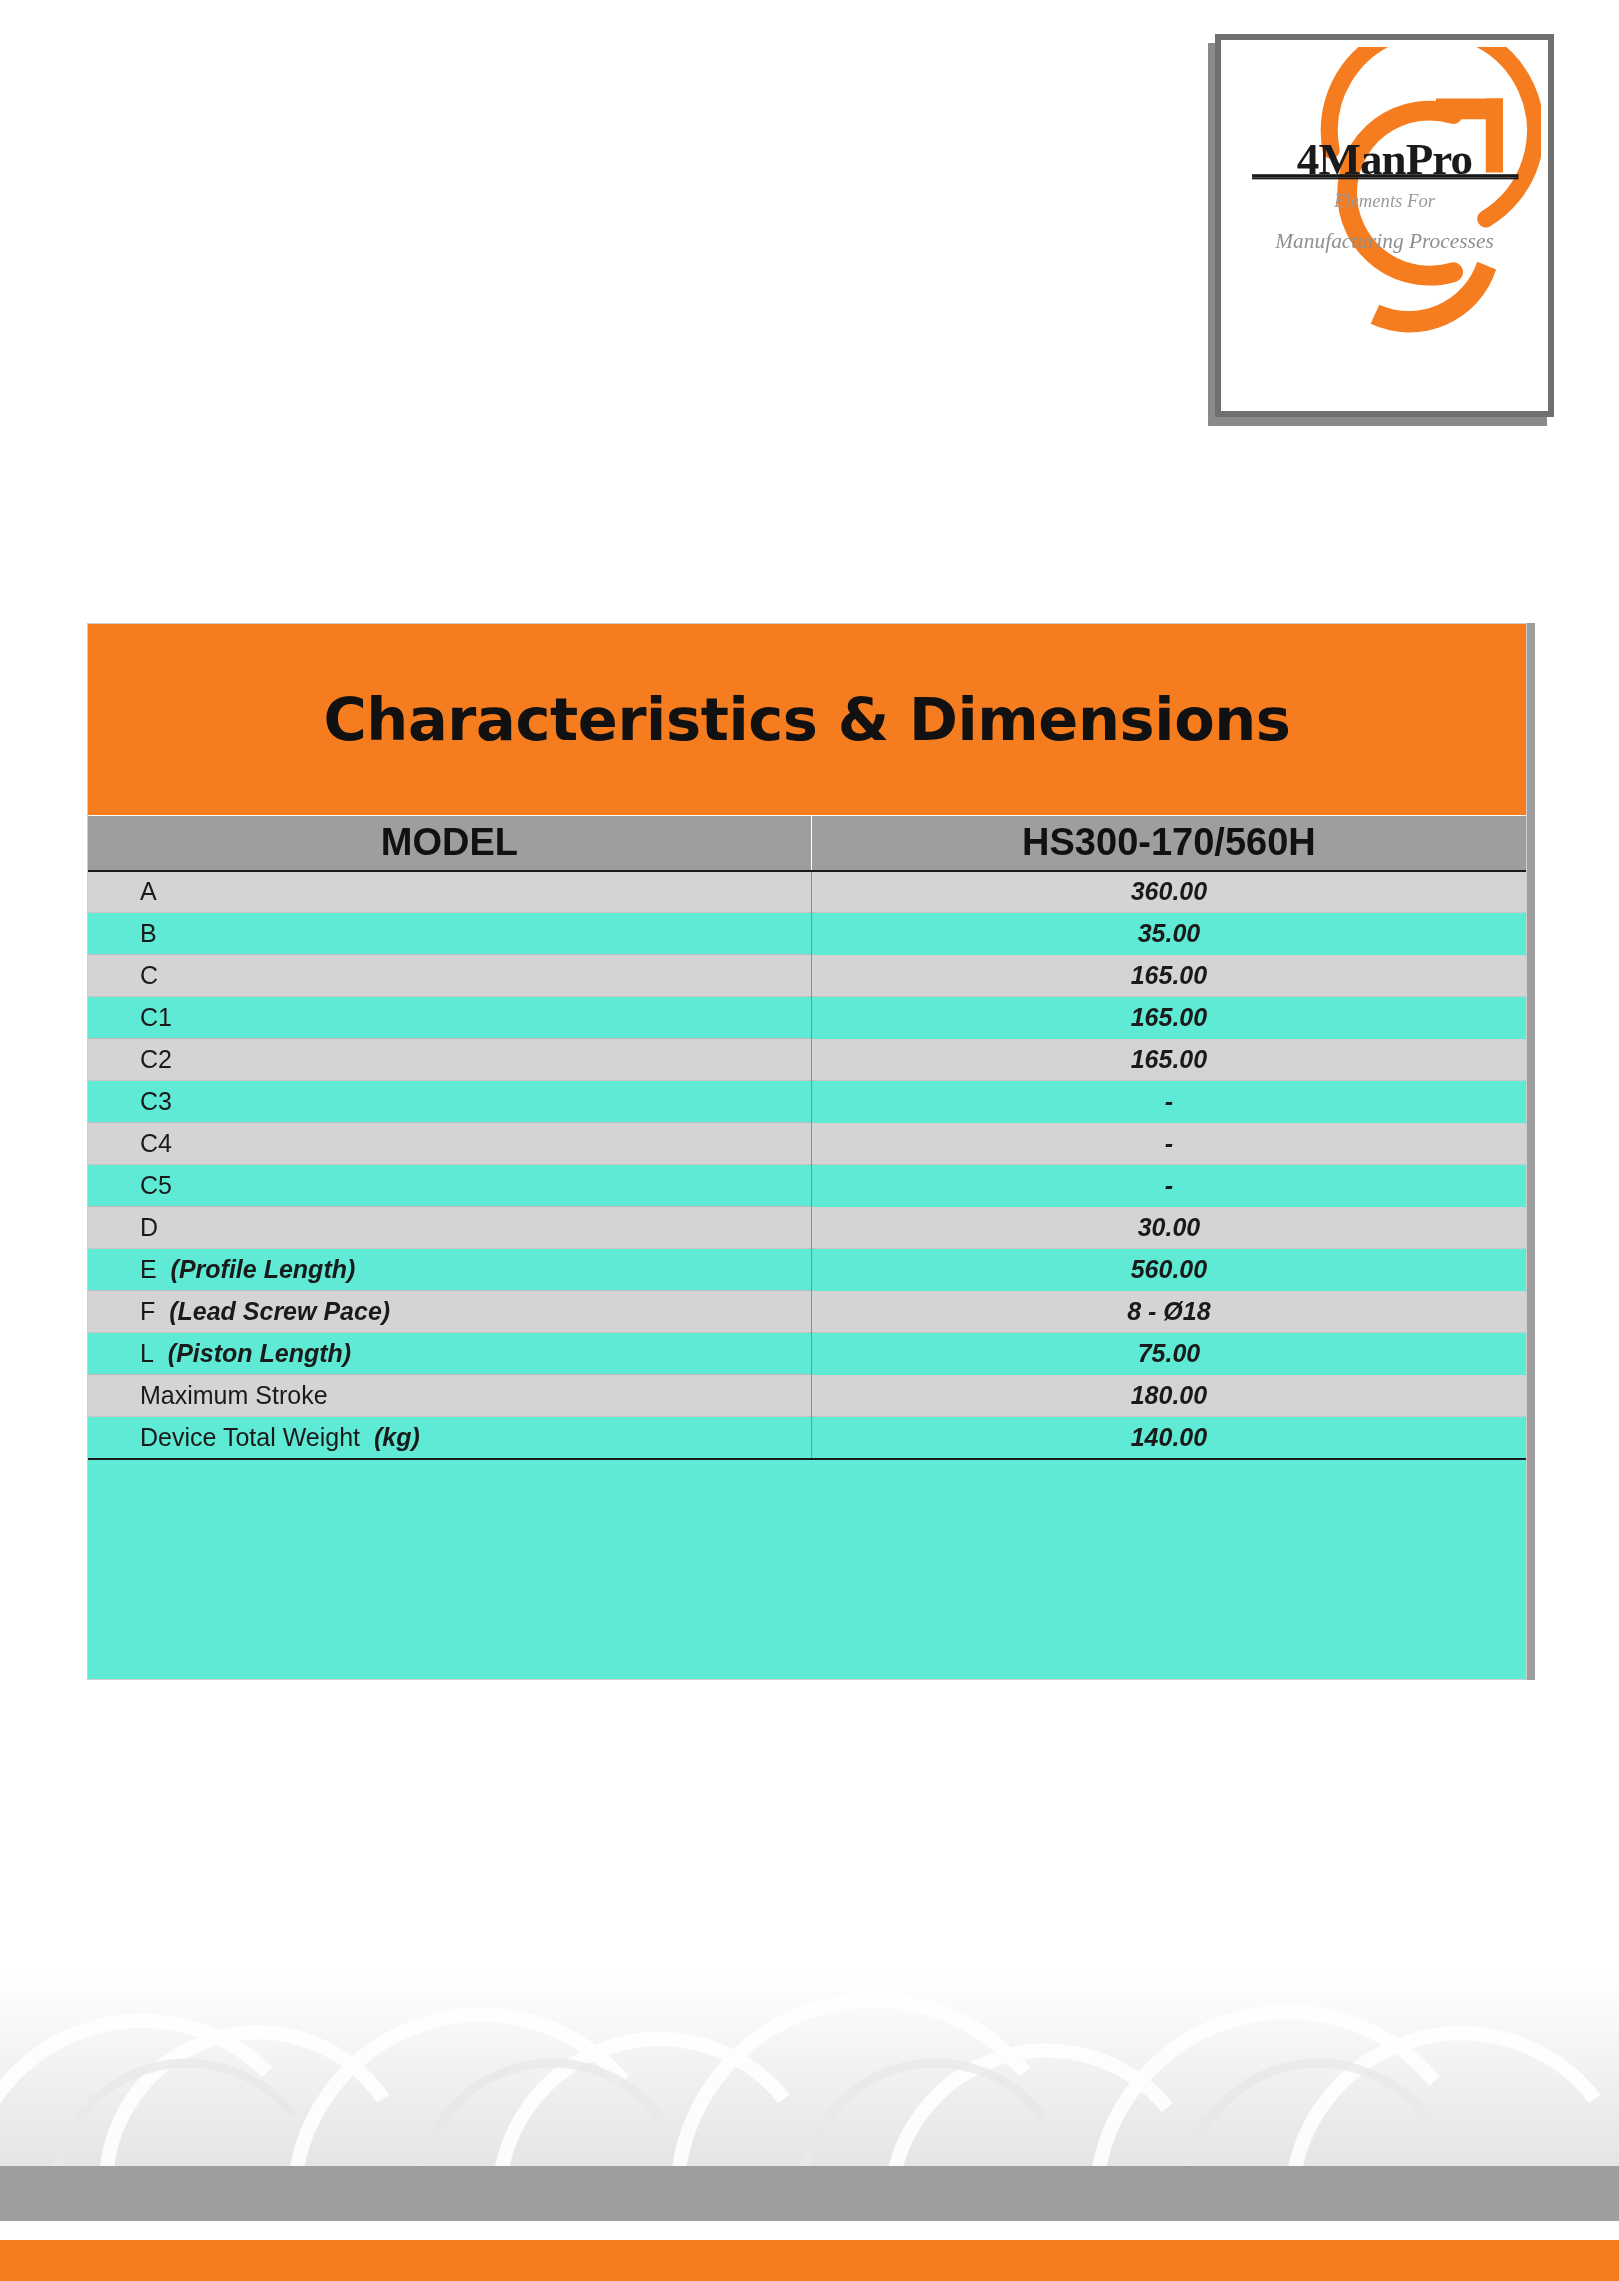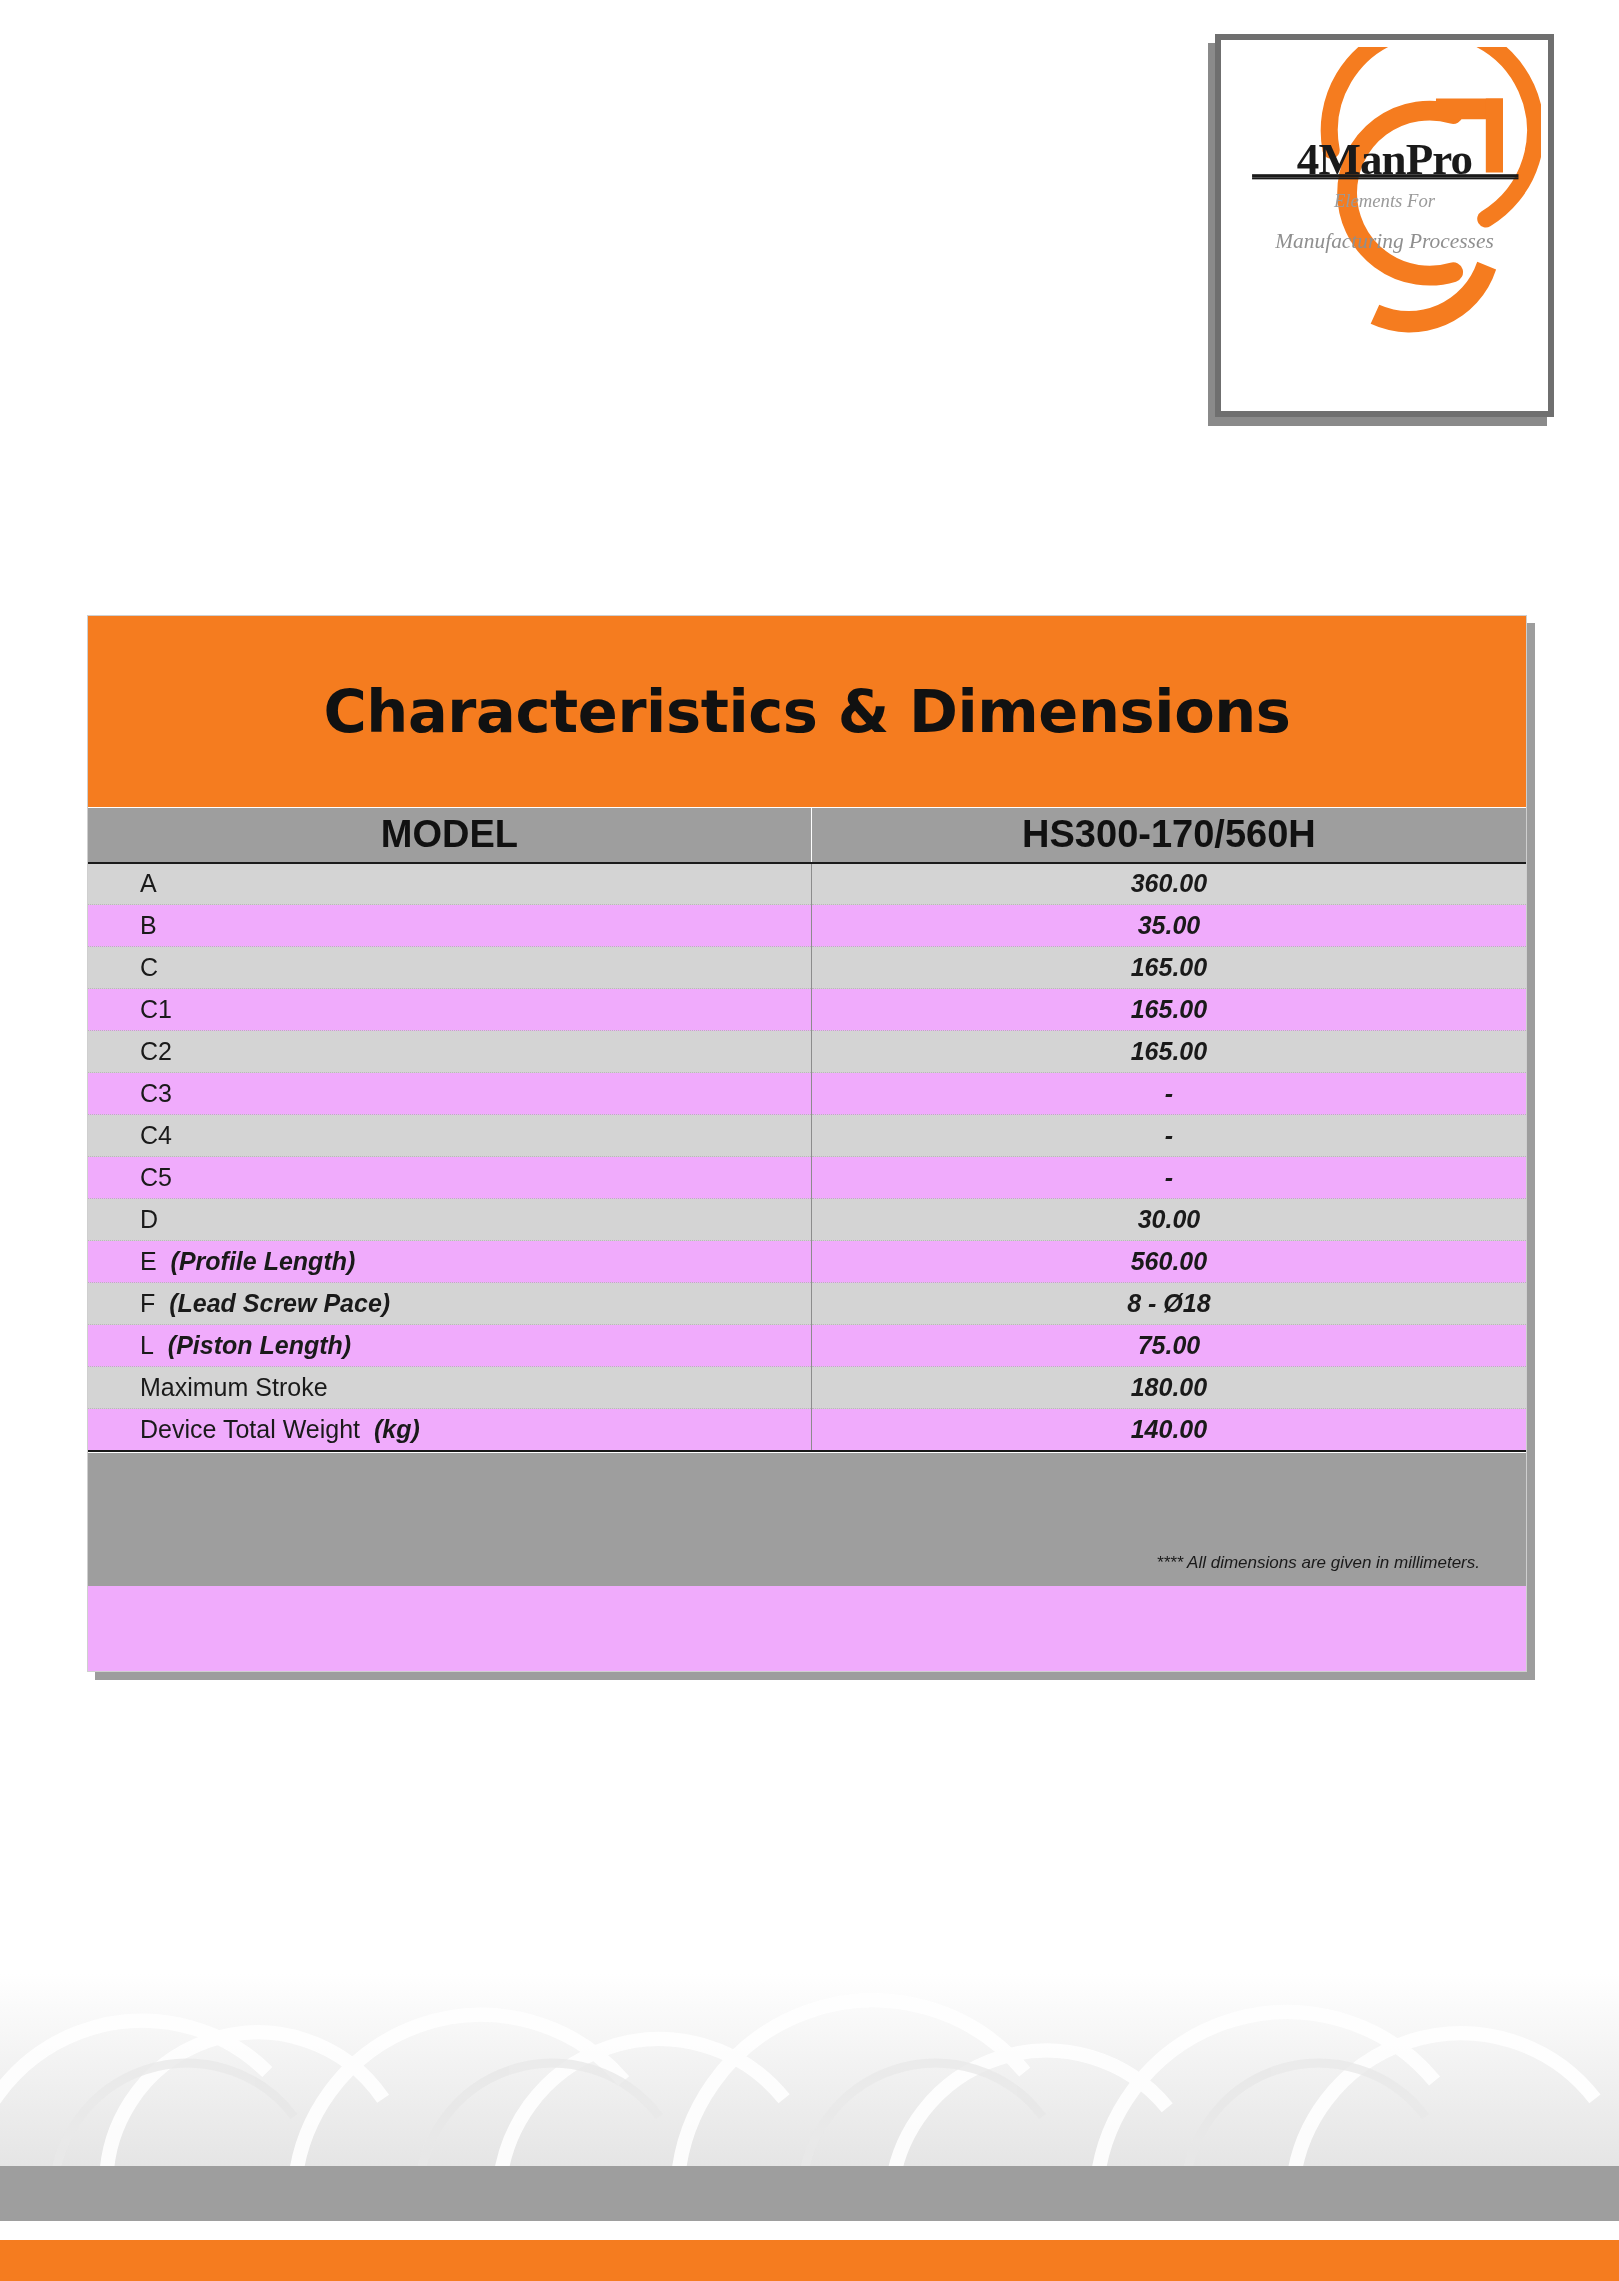--- a/index.html
+++ b/index.html
@@ -58,24 +58,24 @@
     position: absolute;
     left: 8px;
     top: 8px;
     width: 1440px;
     height: 1057px;
     background: #9d9d9d;
   }
   .card {
     position: absolute;
     left: 0;
-    top: 0;
+    top: 8px;
     width: 1440px;
     height: 1057px;
-    background: #f0abfc;
+    background: #5eead4;
     border: 0.9px solid #cfcfcf;
   }
 
   .card-title-bar {
     height: 191px;
     background: #F57F17;
     background: #f57c1f;
     display: flex;
     align-items: center;
     justify-content: center;
@@ -305,23 +305,20 @@
         <tr class="last">
           <td class="label">
             <span>Device Total Weight</span>&nbsp;&nbsp;<span class="it">(kg)</span>
           </td>
           <td class="val">140.00</td>
         </tr>
 
       </tbody>
     </table>
 
-    <div class="card-footer">
-      <div class="footnote">**** All dimensions are given in millimeters.</div>
-    </div>
   </div>
 </div>
 
 <div class="bottom-band">
   <div class="band-gradient"></div>
   <svg class="band-swirls" viewBox="0 0 1817 230" preserveAspectRatio="none">
     <g fill="none" stroke="#ffffff" stroke-width="16" opacity="0.9">
       <path d="M-40 240 A200 200 0 0 1 300 110"></path>
       <path d="M120 250 A170 170 0 0 1 430 140"></path>
       <path d="M330 250 A210 210 0 0 1 700 120"></path>

